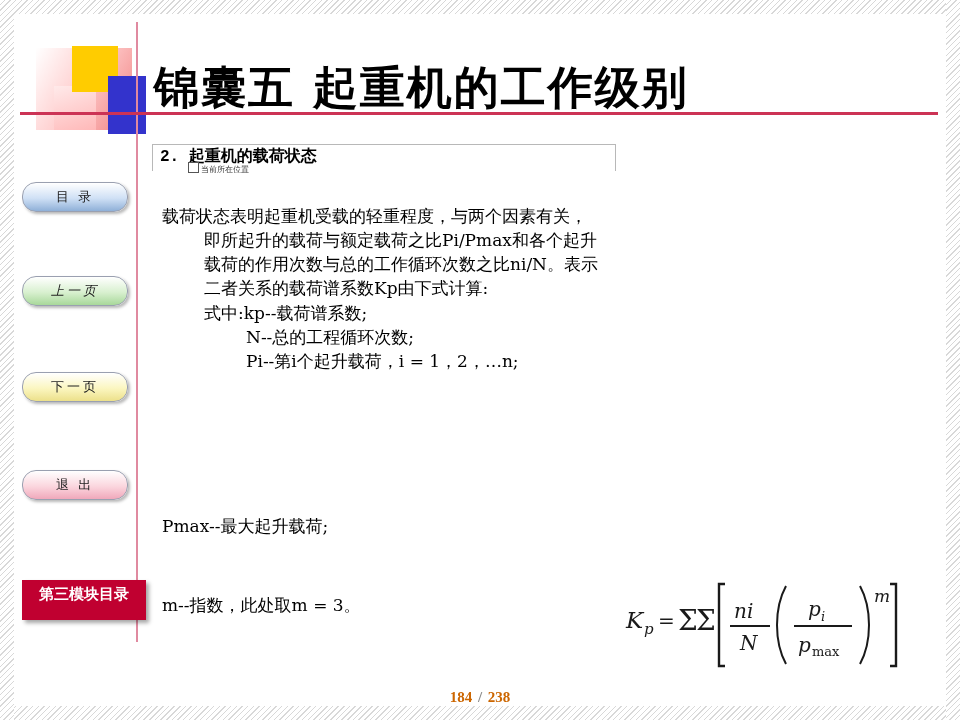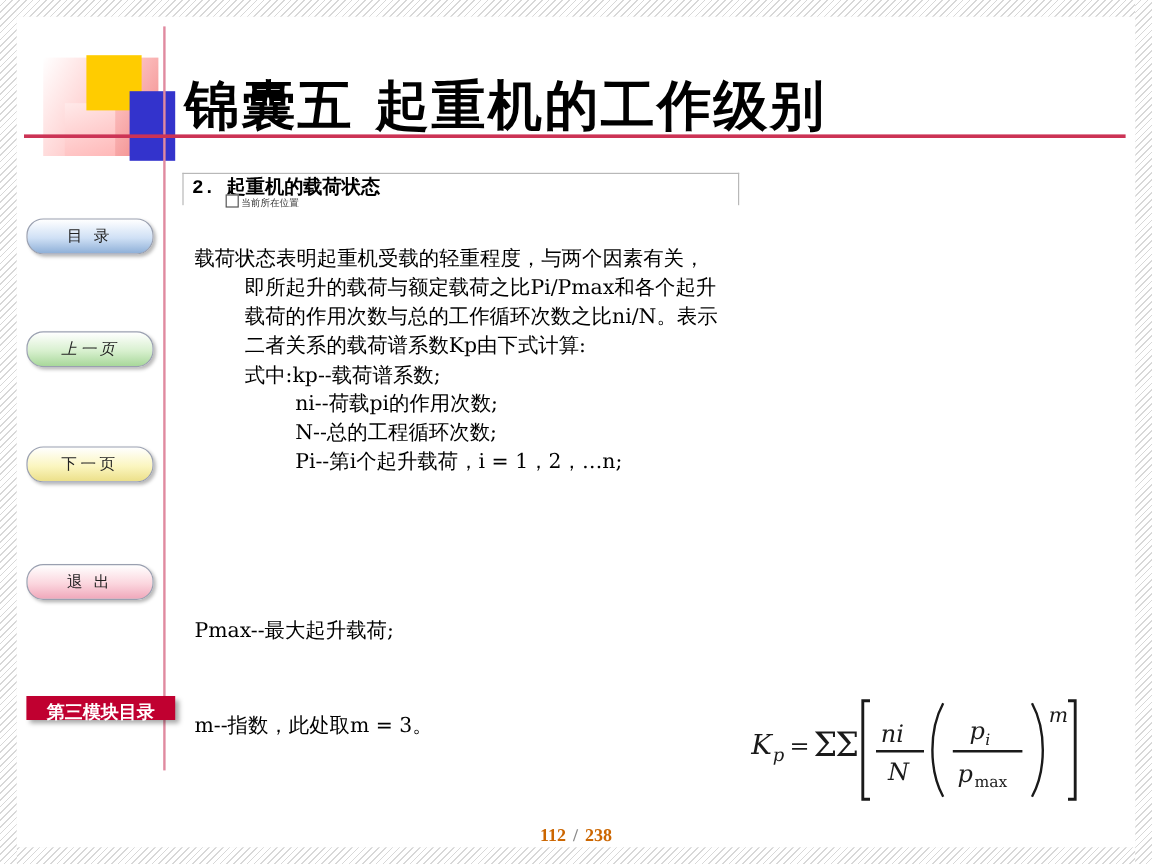--- a/index.html
+++ b/index.html
@@ -123,21 +123,21 @@
   .nav-1 { top: 168px; background: linear-gradient(to bottom, #ffffff 0%, #cfe0f5 55%, #8fb0d8 100%); }
   .nav-2 { top: 262px; background: linear-gradient(to bottom, #ffffff 0%, #d8f0cf 55%, #a8d89a 100%); font-style: italic; }
   .nav-3 { top: 358px; background: linear-gradient(to bottom, #ffffff 0%, #fbf6c0 55%, #ece08a 100%); }
   .nav-4 { top: 456px; background: linear-gradient(to bottom, #ffffff 0%, #fbd6de 55%, #f0a8bb 100%); }
 
   .module-btn {
     position: absolute;
     left: 8px;
     top: 566px;
     width: 124px;
-    height: 20px;
+    height: 40px;
     background: #c00030;
     color: #ffffff;
     font-family: "Liberation Serif", serif;
     font-size: 15px;
     font-weight: bold;
     text-align: center;
     line-height: 28px;
     box-shadow: 3px 3px 4px rgba(0,0,0,0.35);
   }
   .content-box {
@@ -278,21 +278,20 @@
   <div class="tiny-marker">
     <span class="sq"></span><span>当前所在位置</span>
   </div>
 
   <div class="para p-main">
     <span>载荷状态表明起重机受载的轻重程度，与两个因素有关，</span>
     <span class="ind">即所起升的载荷与额定载荷之比Pi/Pmax和各个起升</span>
     <span class="ind">载荷的作用次数与总的工作循环次数之比ni/N。表示</span>
     <span class="ind">二者关系的载荷谱系数Kp由下式计算:</span>
     <span class="ind">式中:kp--载荷谱系数;</span>
-    <span class="ind2">ni--荷载pi的作用次数;</span>
     <span class="ind2">N--总的工程循环次数;</span>
     <span class="ind2">Pi--第i个起升载荷，i = 1，2，…n;</span>
   </div>
 
   <div class="para p-pmax">Pmax--最大起升载荷;</div>
   <div class="para p-m">m--指数，此处取m = 3。</div>
 
   <div class="formula">
     <svg width="300" height="120" viewBox="0 0 300 120" xmlns="http://www.w3.org/2000/svg">
       <g fill="#1a1a1a" font-family="DejaVu Serif, serif">
@@ -319,16 +318,16 @@
         <text x="190" y="94" font-size="13">max</text>
 
         <text x="252" y="40" font-size="17" font-style="italic">m</text>
       </g>
     </svg>
   </div>
 
 </div>
 
 <div class="pagenum">
-  <span class="cur">112</span>
+  <span class="cur">184</span>
   <span class="sep">/</span>
   <span class="tot">238</span>
 </div>
 
 </body></html>

